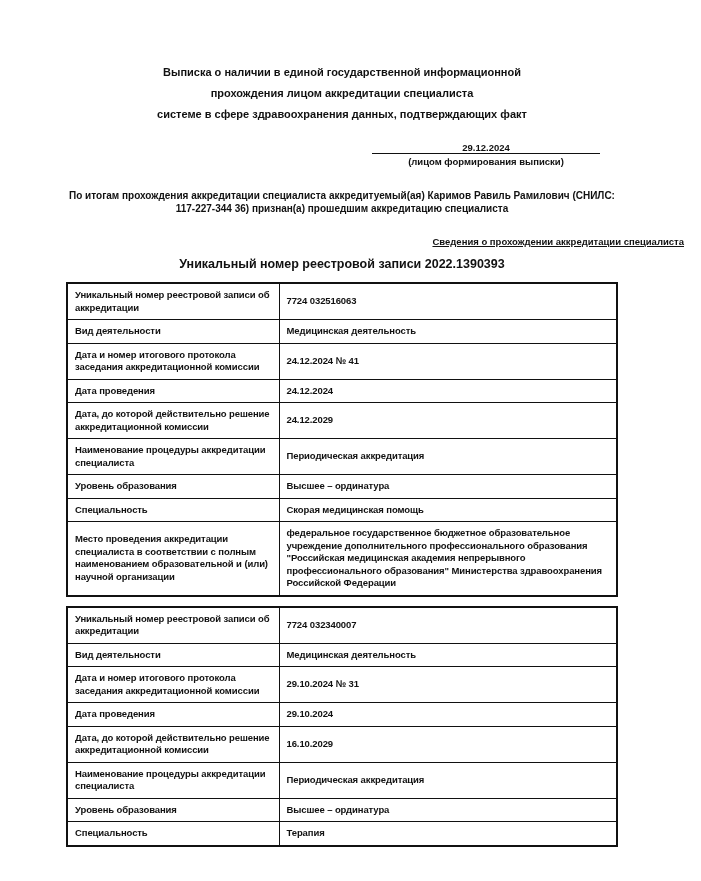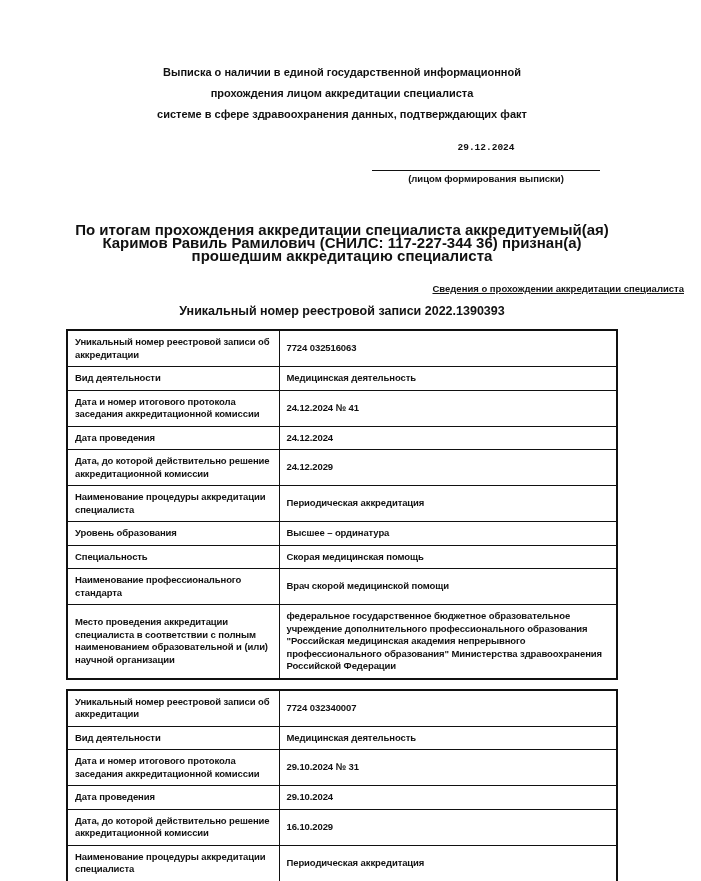--- a/index.html
+++ b/index.html
@@ -30,35 +30,34 @@
 
   .date-block {
     width: 228px;
     margin: 17px 84px 0 auto;
     text-align: center;
     font-size: 9.5px;
   }
   .date-value {
     display: block;
     border-bottom: 1.5px solid #111;
-    padding-bottom: 17px;
+    padding-bottom: 0;
     line-height: 11px;
-    font-family: Liberation Mono, monospace;
   }
   .date-caption {
     display: block;
     padding-top: 2px;
     line-height: 12px;
   }
 
   .summary {
-    margin: 38px auto 0;
+    margin: 21px auto 0;
     max-width: 552px;
     text-align: center;
-    font-size: 15px;
+    font-size: 10px;
     line-height: 13px;
   }
 
   .section-heading {
     margin-top: 21px;
     text-align: right;
     font-size: 9.5px;
     line-height: 12px;
     text-decoration: underline;
   }
@@ -146,24 +145,20 @@
         </tr>
         <tr>
           <td>Уровень образования</td>
           <td>Высшее – ординатура</td>
         </tr>
         <tr>
           <td>Специальность</td>
           <td>Скорая медицинская помощь</td>
         </tr>
         <tr>
-          <td>Наименование профессионального стандарта</td>
-          <td>Врач скорой медицинской помощи</td>
-        </tr>
-        <tr>
           <td>Место проведения аккредитации специалиста в соответствии с полным наименованием образовательной и (или) научной организации</td>
           <td>федеральное государственное бюджетное образовательное учреждение дополнительного профессионального образования "Российская медицинская академия непрерывного профессионального образования" Министерства здравоохранения Российской Федерации</td>
         </tr>
       </tbody>
   </table>
 
   <table class="acc-table">
     <colgroup>
         <col class="c-label">
         <col class="c-value">

